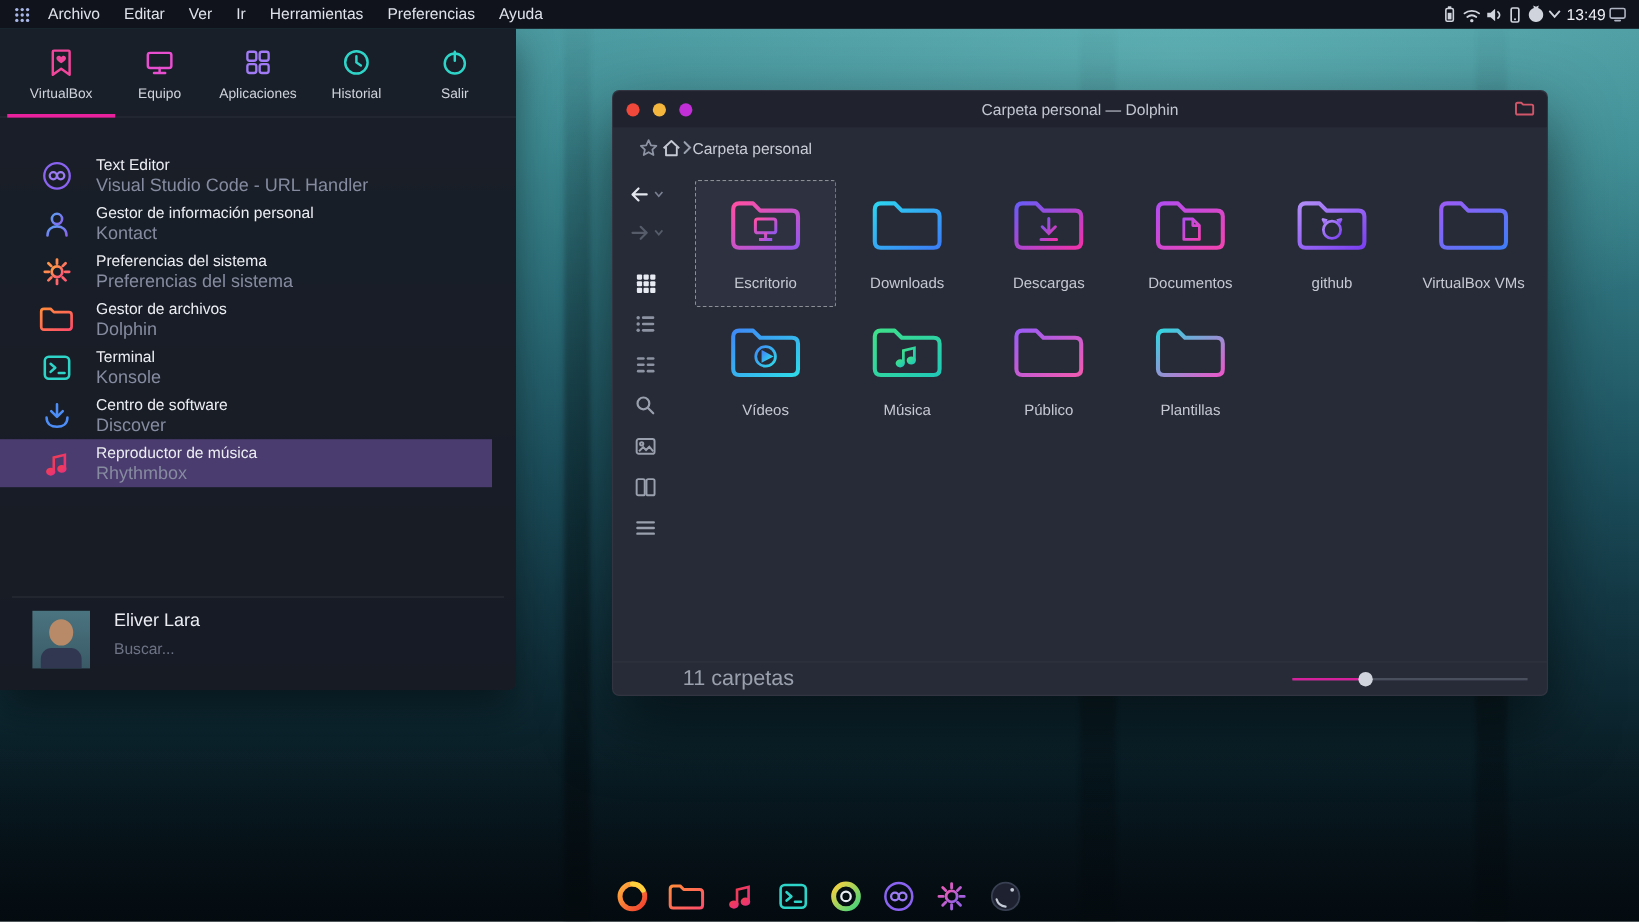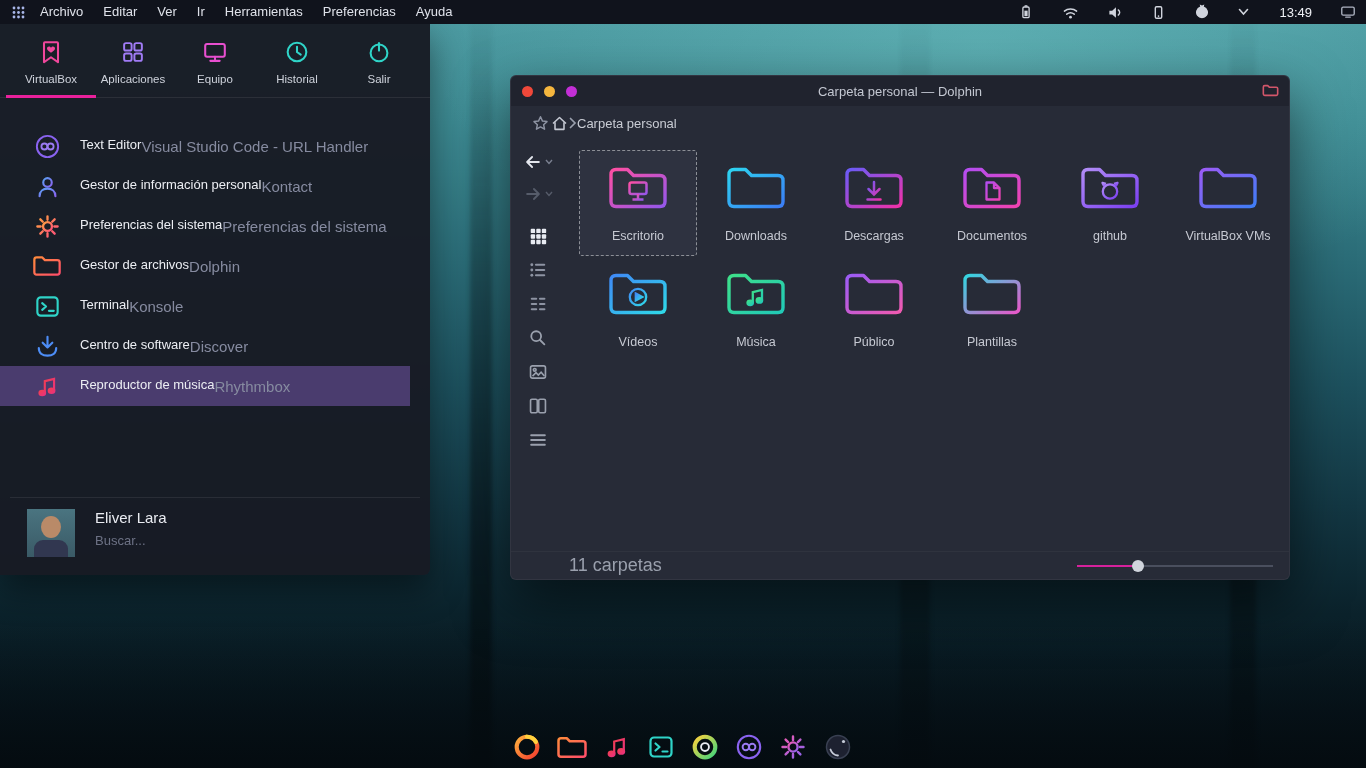--- a/index.html
+++ b/index.html
@@ -8,35 +8,35 @@
     background:
       radial-gradient(900px 420px at 72% 6%, rgba(140,230,225,0.28), transparent 62%),
       linear-gradient(180deg,#4f9da4 0%, #3d8a92 16%, #2c6e79 33%, #1d515e 50%, #133743 66%, #0b222b 80%, #06131b 100%);
   }
   .trunk { position:absolute; top:0; bottom:0; background:linear-gradient(180deg, rgba(10,30,34,0.0) 0%, rgba(8,24,28,0.35) 35%, rgba(4,12,16,0.75) 100%); filter:blur(2px); }
 
   
   .topbar { position:absolute; top:0; left:0; right:0; height:24px; background:#10131c; display:flex; align-items:center; color:#dfe2ea; font-size:13px; z-index:50; }
   .appgrid { width:24px; height:24px; display:flex; align-items:center; justify-content:center; margin-left:6px; cursor:pointer; }
   .menu-item { padding:0 10px; height:24px; line-height:24px; cursor:pointer; }
-  .tray { margin-left:auto; display:flex; align-items:center; gap:28px; padding-right:10px; }
+  .tray { margin-left:auto; display:flex; align-items:center; gap:2px; padding-right:10px; }
   .tray .ticon { display:flex; align-items:center; }
   .clock { font-size:13px; color:#eef0f5; margin-left:2px; }
 
   
   .launcher { position:absolute; top:24px; left:0; width:430px; height:551px; background:rgba(24,27,36,0.97); z-index:40; color:#e6e8ee; border-radius:0 0 6px 0; box-shadow:0 14px 34px rgba(0,0,0,0.45); }
   .tabs { display:flex; padding:14px 0 0 10px; border-bottom:1px solid rgba(255,255,255,0.08); }
   .tab { width:82px; display:flex; flex-direction:column; align-items:center; gap:7px; padding-bottom:12px; position:relative; cursor:pointer; }
   .tab-label { font-size:11.5px; color:#cfd3dc; }
   .tab.active::after { content:""; position:absolute; left:-4px; right:-4px; bottom:-1px; height:3px; background:#e9219c; }
   .fav-list { margin-top:28px; }
   .fav-row { height:40px; display:flex; align-items:center; padding-left:32px; margin-right:20px; cursor:pointer; }
   .fav-row.selected { background:#4a3c6e; }
   .fav-icon { width:30px; height:30px; flex:0 0 30px; display:flex; align-items:center; justify-content:center; }
-  .fav-text { margin-left:18px; display:flex; flex-direction:row; }
+  .fav-text { margin-left:18px; display:flex; flex-direction:column; }
   .fav-title { font-size:13px; color:#eceef3; }
   .fav-sub { font-size:15px; color:#868ba0; margin-top:1px; }
   .user-area { position:absolute; left:0; right:0; bottom:0; height:78px; }
   .user-area .udiv { position:absolute; top:0; left:10px; right:10px; height:1px; background:rgba(255,255,255,0.08); }
   .avatar { position:absolute; left:27px; top:12px; width:48px; height:48px; background:linear-gradient(180deg,#4a7480 0%, #3a5a66 100%); overflow:hidden; }
   .avatar::before { content:""; position:absolute; left:14px; top:7px; width:20px; height:22px; border-radius:50%; background:#b98a68; }
   .avatar::after { content:""; position:absolute; left:7px; bottom:0; width:34px; height:17px; border-radius:9px 9px 0 0; background:#313750; }
   .user-name { position:absolute; left:95px; top:12px; font-size:15px; color:#eaecf2; }
   .search-input { position:absolute; left:95px; top:36px; width:250px; background:transparent; border:none; outline:none; color:#aab0c0; font-size:13px; font-family:"Liberation Sans",sans-serif; }
   .search-input::placeholder { color:#6d7285; }
@@ -279,37 +279,37 @@
     <div class="tabs">
       <div class="tab active">
         <svg width="28" height="28" viewBox="0 0 30 30">
             <path d="M8.5 4.5 h13 q1 0 1 1 V26 L15 20.6 7.5 26 V5.5 q0-1 1-1 Z" fill="none" stroke="#f0479c" stroke-width="2.2" stroke-linejoin="round"></path>
             <path d="M15 10.4 c-1.3-2.4-4.3-1.5-4.3 .8 0 1.9 2.4 3.2 4.3 4.5 1.9-1.3 4.3-2.6 4.3-4.5 0-2.3-3-3.2-4.3-.8 Z" fill="#f0479c"></path>
           </svg>
         <span class="tab-label">VirtualBox</span>
       </div>
       <div class="tab">
         <svg width="28" height="28" viewBox="0 0 30 30">
+            <g fill="none" stroke="#e84fd0" stroke-width="2.2" stroke-linecap="round">
+              <rect x="4.5" y="6.5" width="21" height="13.5" rx="2"></rect>
+              <path d="M15 20 v3.5 M10 24.5 h10"></path>
+            </g>
+          </svg>
+        <span class="tab-label">Equipo</span>
+      </div>
+      <div class="tab">
+        <svg width="28" height="28" viewBox="0 0 30 30">
             <g fill="none" stroke="#a07bf5" stroke-width="2.1">
               <rect x="5.5" y="5.5" width="8" height="8" rx="2"></rect>
               <rect x="16.5" y="5.5" width="8" height="8" rx="2"></rect>
               <rect x="5.5" y="16.5" width="8" height="8" rx="2"></rect>
               <rect x="16.5" y="16.5" width="8" height="8" rx="2"></rect>
             </g>
           </svg>
         <span class="tab-label">Aplicaciones</span>
-      </div>
-      <div class="tab">
-        <svg width="28" height="28" viewBox="0 0 30 30">
-            <g fill="none" stroke="#e84fd0" stroke-width="2.2" stroke-linecap="round">
-              <rect x="4.5" y="6.5" width="21" height="13.5" rx="2"></rect>
-              <path d="M15 20 v3.5 M10 24.5 h10"></path>
-            </g>
-          </svg>
-        <span class="tab-label">Equipo</span>
       </div>
       <div class="tab">
         <svg width="28" height="28" viewBox="0 0 30 30">
             <g fill="none" stroke="#2fd4c8" stroke-width="2.2" stroke-linecap="round">
               <circle cx="15" cy="15" r="10"></circle>
               <path d="M15 9.5 V15 l4 2.8"></path>
             </g>
           </svg>
         <span class="tab-label">Historial</span>
       </div>

